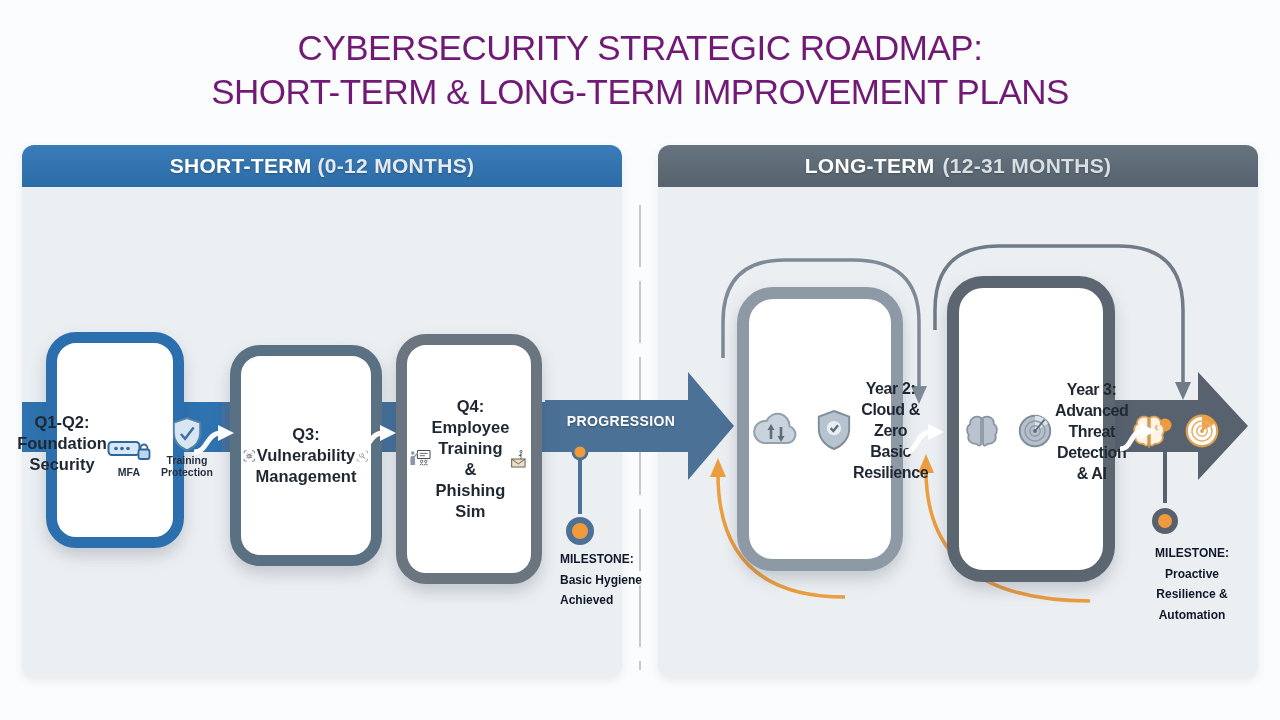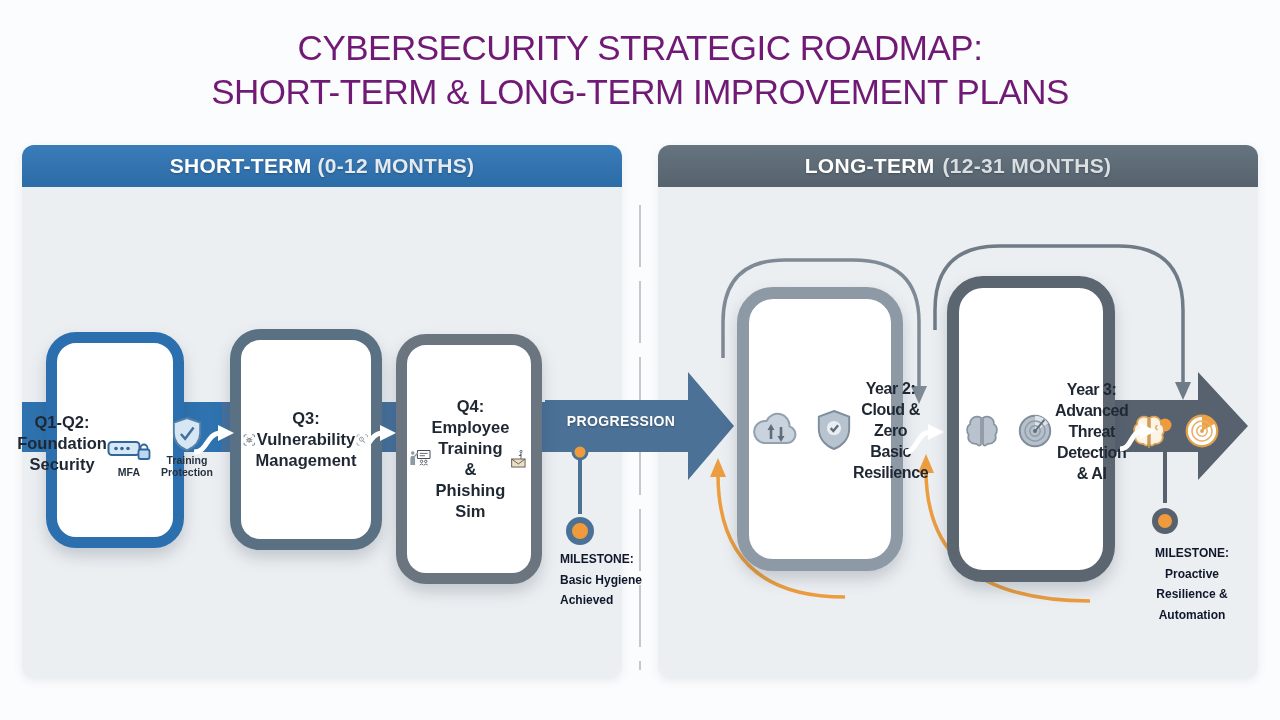--- a/index.html
+++ b/index.html
@@ -29,21 +29,21 @@
   .layer { position:absolute; left:0; top:0; width:1280px; height:720px; pointer-events:none; }
   .behind { z-index:1; } .front { z-index:3; }
 
   
   .card { position:absolute; z-index:2; background:#fff; display:flex; flex-direction:row;
           align-items:center; box-shadow:0 8px 16px rgba(45,62,80,.22); }
   .card-title { font-weight:bold; color:#1f2733; text-align:center; }
   .card-title span { display:block; }
 
   .card-q1q2 { left:46px;  top:332px; width:138px; height:216px; border:11px solid #2b6fae; border-radius:30px; padding:8px 2px 6px; justify-content:center; }
-  .card-q3   { left:230px; top:329px; width:152px; height:221px; border:11px solid #5a7183; border-radius:30px; padding:12px 2px; justify-content:space-between; }
+  .card-q3   { left:230px; top:345px; width:152px; height:221px; border:11px solid #5a7183; border-radius:30px; padding:12px 2px; justify-content:space-between; }
   .card-q4   { left:396px; top:334px; width:146px; height:250px; border:11px solid #6a7580; border-radius:30px; padding:10px 2px; justify-content:space-between; }
   .card-q1q2 .card-title, .card-q3 .card-title, .card-q4 .card-title { font-size:16.5px; line-height:21px; }
 
   .card-year2 { left:737px; top:287px; width:166px; height:284px; border:12px solid #8d99a4; border-radius:36px; padding:14px 2px 12px; justify-content:space-between; }
   .card-year3 { left:947px; top:276px; width:168px; height:306px; border:12px solid #5b6671; border-radius:36px; padding:16px 2px 12px; justify-content:space-between; }
   .card-year2 .card-title, .card-year3 .card-title { font-size:16px; line-height:21px; letter-spacing:-.4px; }
 
   .icon-row { display:flex; align-items:center; justify-content:center; gap:12px; }
   .divider { width:72px; height:0; border-top:1.5px solid #b9c0c7; }
 

